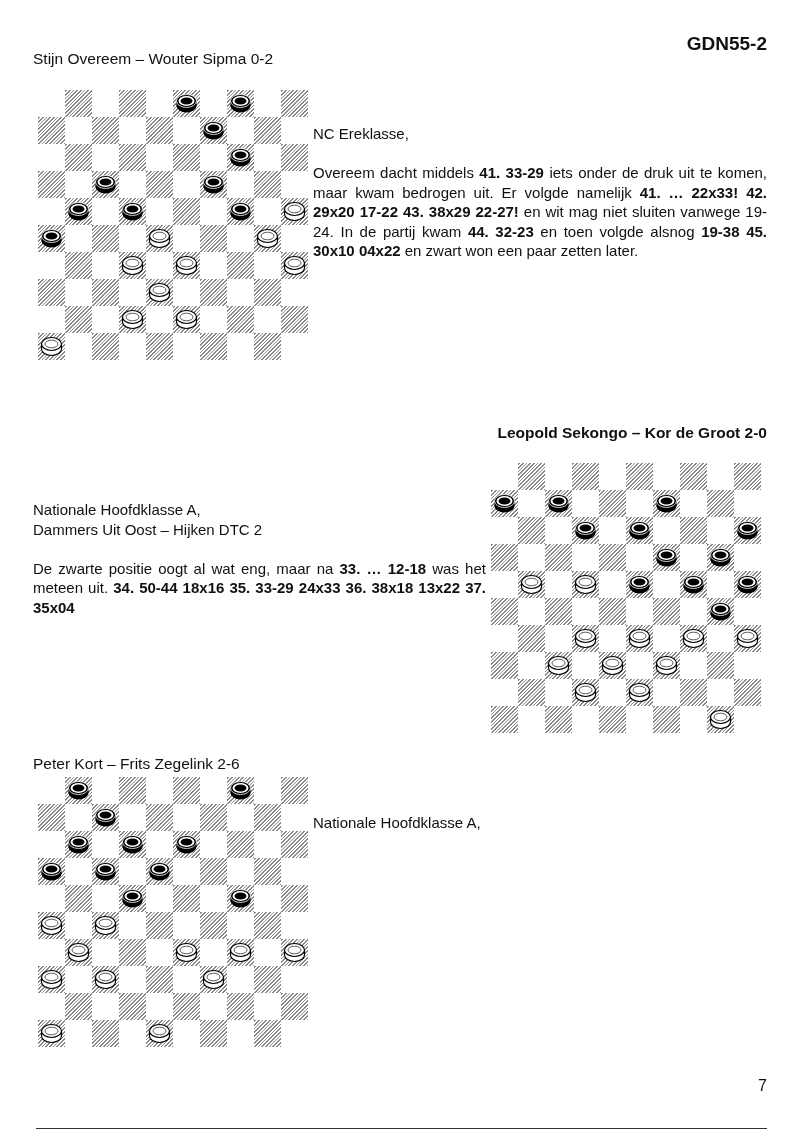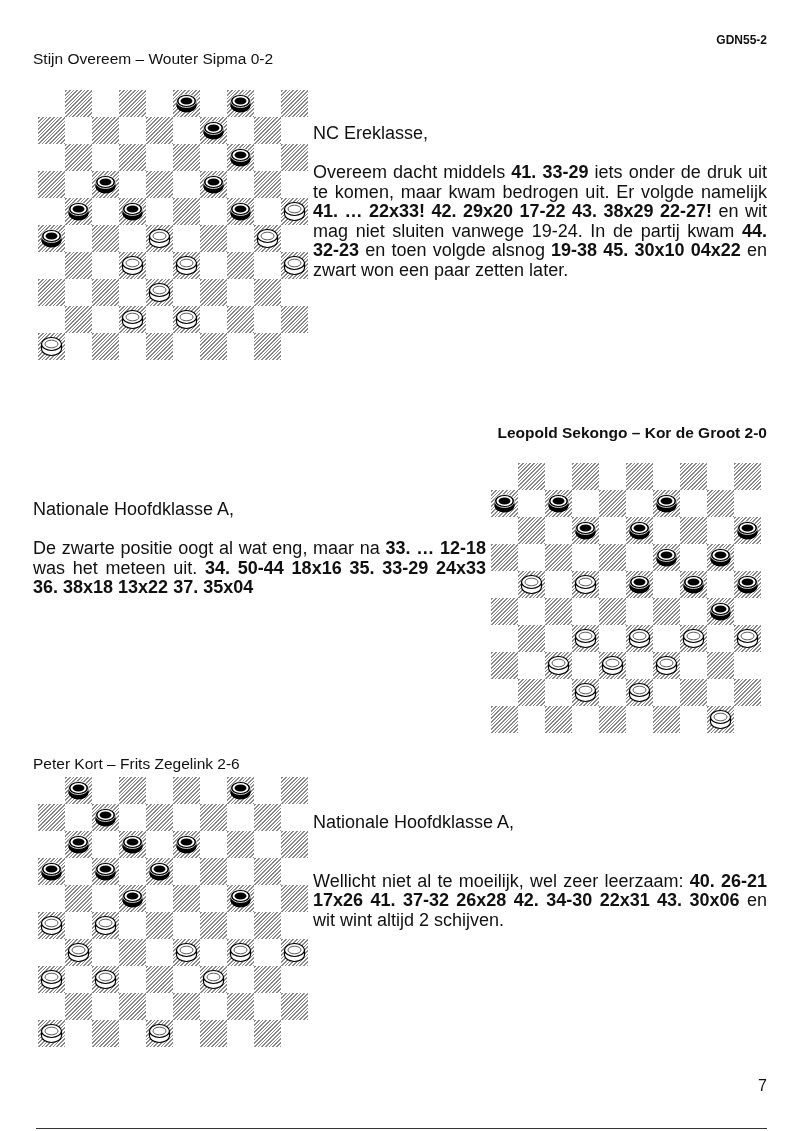--- a/index.html
+++ b/index.html
@@ -1,23 +1,23 @@
 <!DOCTYPE html>
 <html><head>
 <meta charset="utf-8">
 <style>
   html, body { margin: 0; padding: 0; background: #ffffff; }
   body {
     width: 800px; height: 1131px; position: relative; overflow: hidden;
     font-family: "Liberation Sans", sans-serif; color: #111;
   }
   .abs { position: absolute; }
-  .doc-code { top: 33px; right: 33px; font-weight: bold; font-size: 12px; }
+  .doc-code { top: 33px; right: 33px; font-weight: bold; font-size: 19px; }
   .game-title { font-size: 15.5px; line-height: 19.5px; white-space: nowrap; }
-  .text { font-size: 18px; line-height: 19.5px; text-align: justify; }
+  .text { font-size: 15px; line-height: 19.5px; text-align: justify; }
   .text p { margin: 0; }
   .text .gap1 { height: 19.5px; }
   .text .gap2 { height: 39px; }
   b { font-weight: bold; }
   .board {
     position: absolute; width: 270px; height: 270px;
     display: grid; grid-template-columns: repeat(10, 27px); grid-template-rows: repeat(10, 27px);
   }
   .sq { width: 27px; height: 27px; position: relative; }
   .sq.light { background: #ffffff; }
@@ -615,20 +615,21 @@
           <line x1="3.5" y1="11" x2="3.5" y2="16" stroke="#000" stroke-width="1.2"></line>
           <line x1="23.5" y1="11" x2="23.5" y2="16" stroke="#000" stroke-width="1.2"></line>
           <ellipse cx="13.5" cy="11" rx="10" ry="6.5" fill="#fff" stroke="#000" stroke-width="1.2"></ellipse>
           <ellipse cx="13.5" cy="11" rx="6.5" ry="3.8" fill="#fff" stroke="#333" stroke-width="0.8"></ellipse>
         </svg></div>
     </div>
     <div class="sq light"></div>
   </div>
 <div class="abs text" style="left:33px; top:500px; width:453px;">
   <p>Nationale Hoofdklasse A,</p>
+  <p>Dammers Uit Oost – Hijken DTC 2</p>
   <div class="gap1"></div>
   <p>De zwarte positie oogt al wat eng, maar na <b>33. … 12-18</b> was het meteen uit. <b>34. 50-44 18x16 35. 33-29 24x33 36. 38x18 13x22 37. 35x04</b></p>
 </div>
 
 <div class="abs game-title" style="left:33px; top:754px;">Peter Kort – Frits Zegelink 2-6</div>
 <div class="board" style="left:38px; top:777px;">
     <div class="sq light"></div>
     <div class="sq dark">
       <div class="piece"><svg viewBox="0 0 27 27" width="27" height="27">
           <ellipse cx="13.5" cy="16" rx="10" ry="6.5" fill="#000"></ellipse>
@@ -912,17 +913,16 @@
     </div>
     <div class="sq light"></div>
     <div class="sq dark"></div>
     <div class="sq light"></div>
     <div class="sq dark"></div>
     <div class="sq light"></div>
   </div>
 <div class="abs text" style="left:313px; top:813px; width:454px;">
   <p>Nationale Hoofdklasse A,</p>
   <div class="gap2"></div>
-  <p>Wellicht niet al te moeilijk, wel zeer leerzaam: <b>40. 26-21 17x26 41. 37-32 26x28 42. 34-30 22x31 43. 30x06</b> en wit wint altijd 2 schijven.</p>
 </div>
 
 <div class="abs page-number">7</div>
 <div class="footer-rule"></div>
 
 </body></html>

